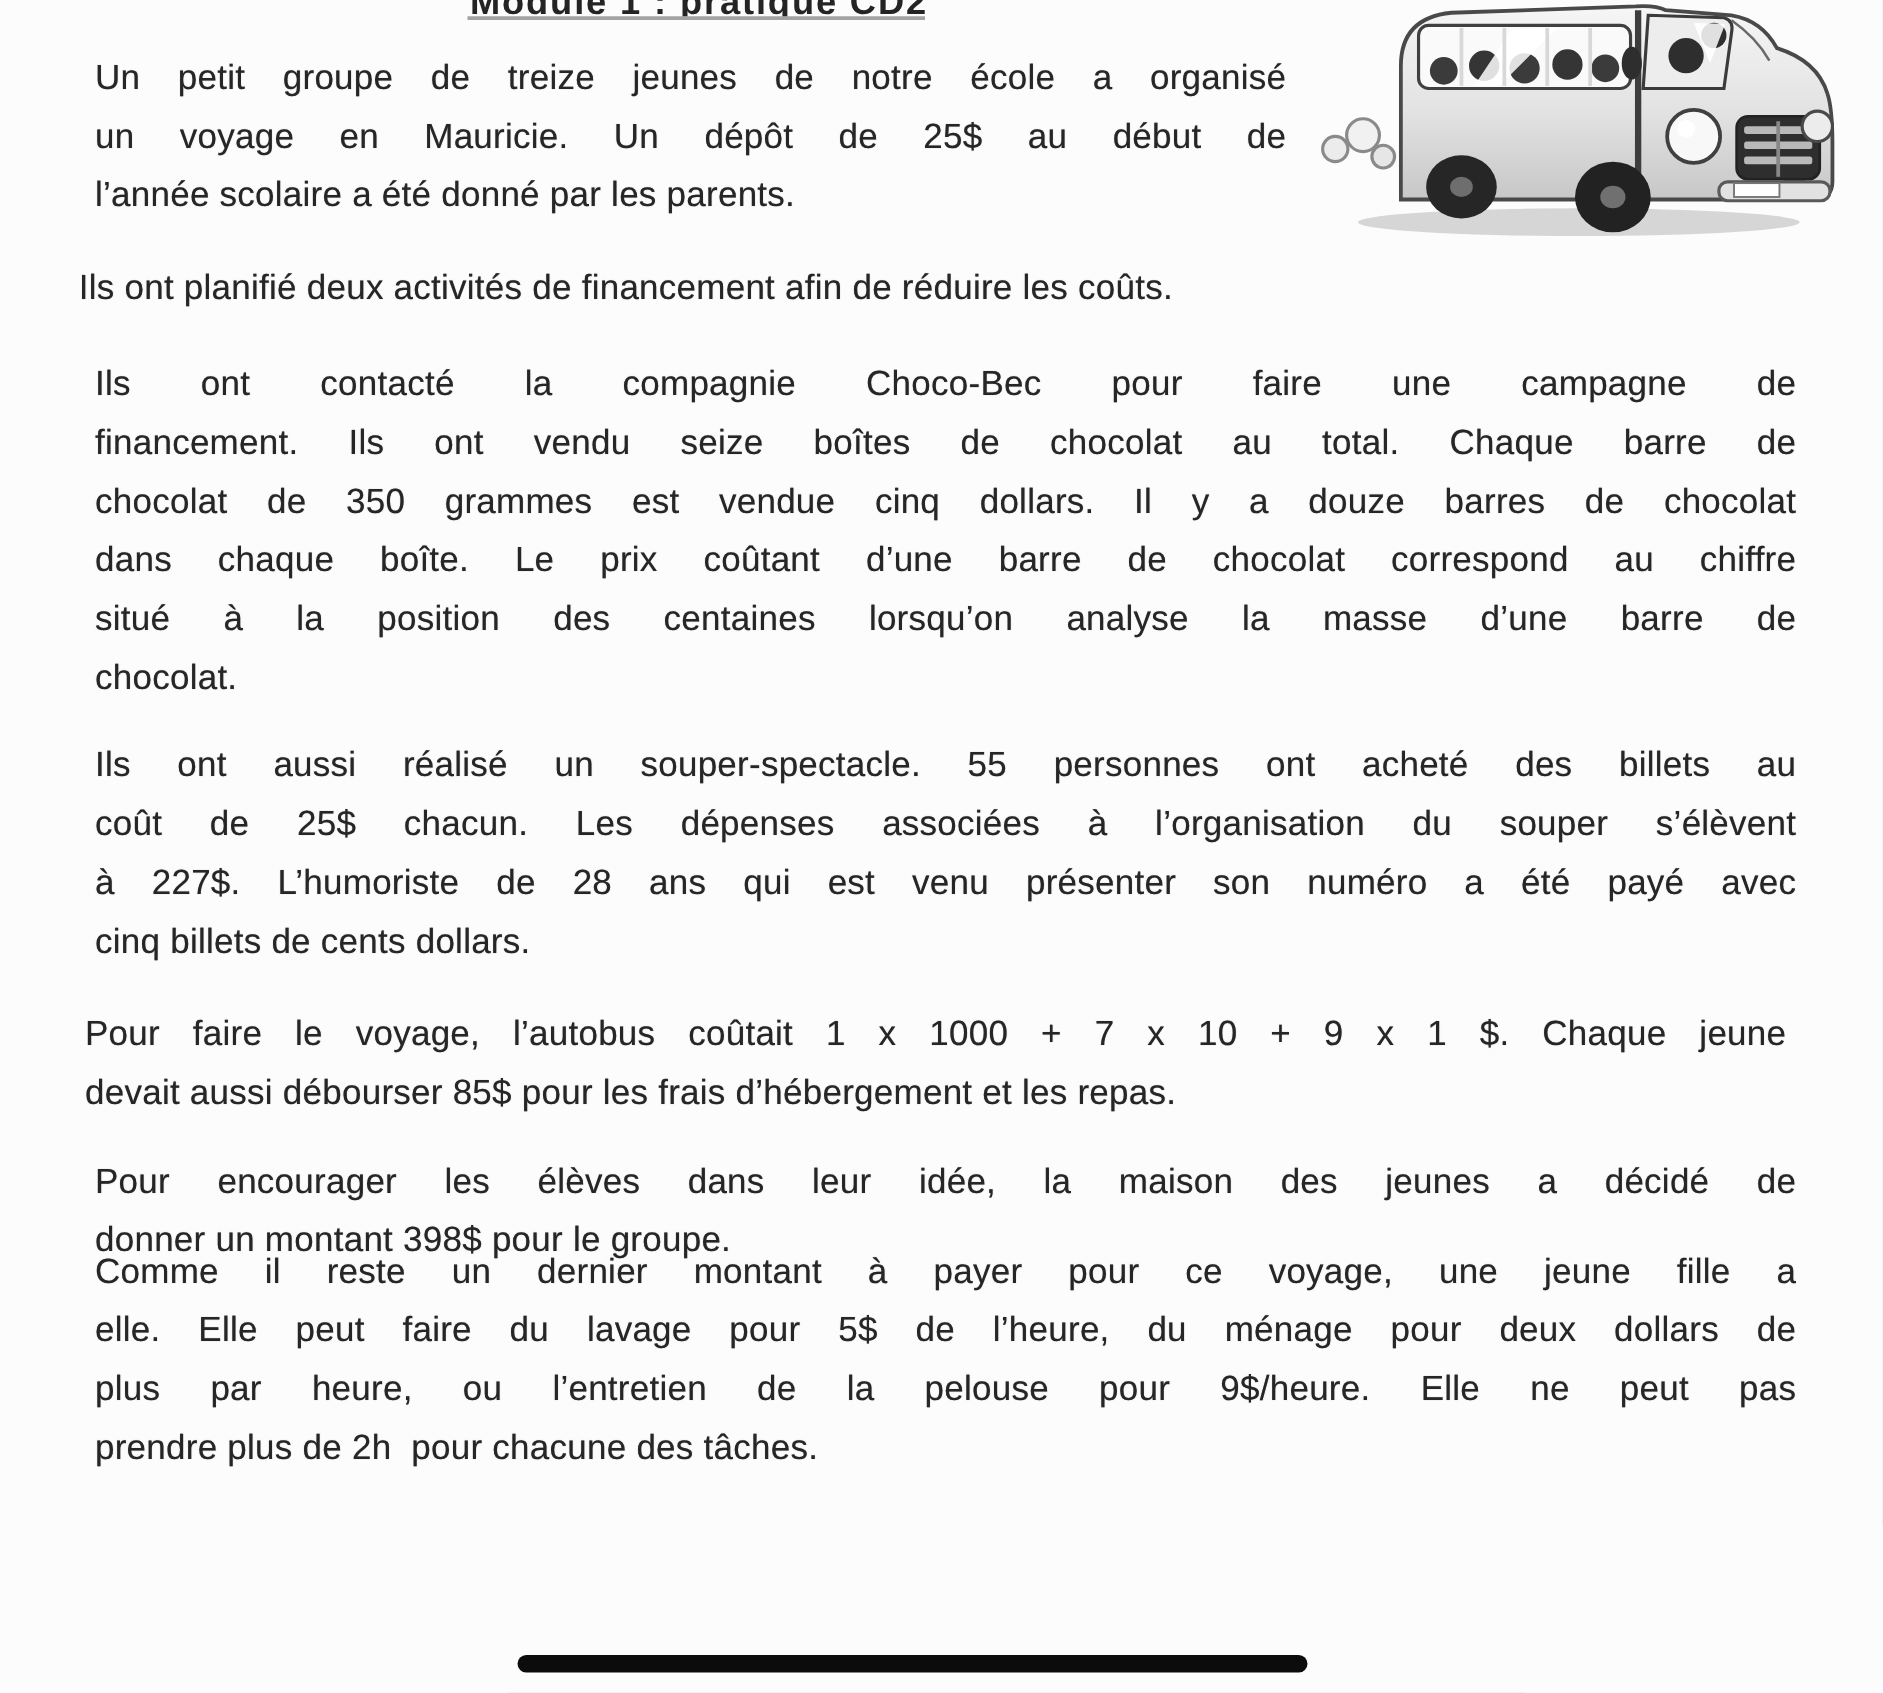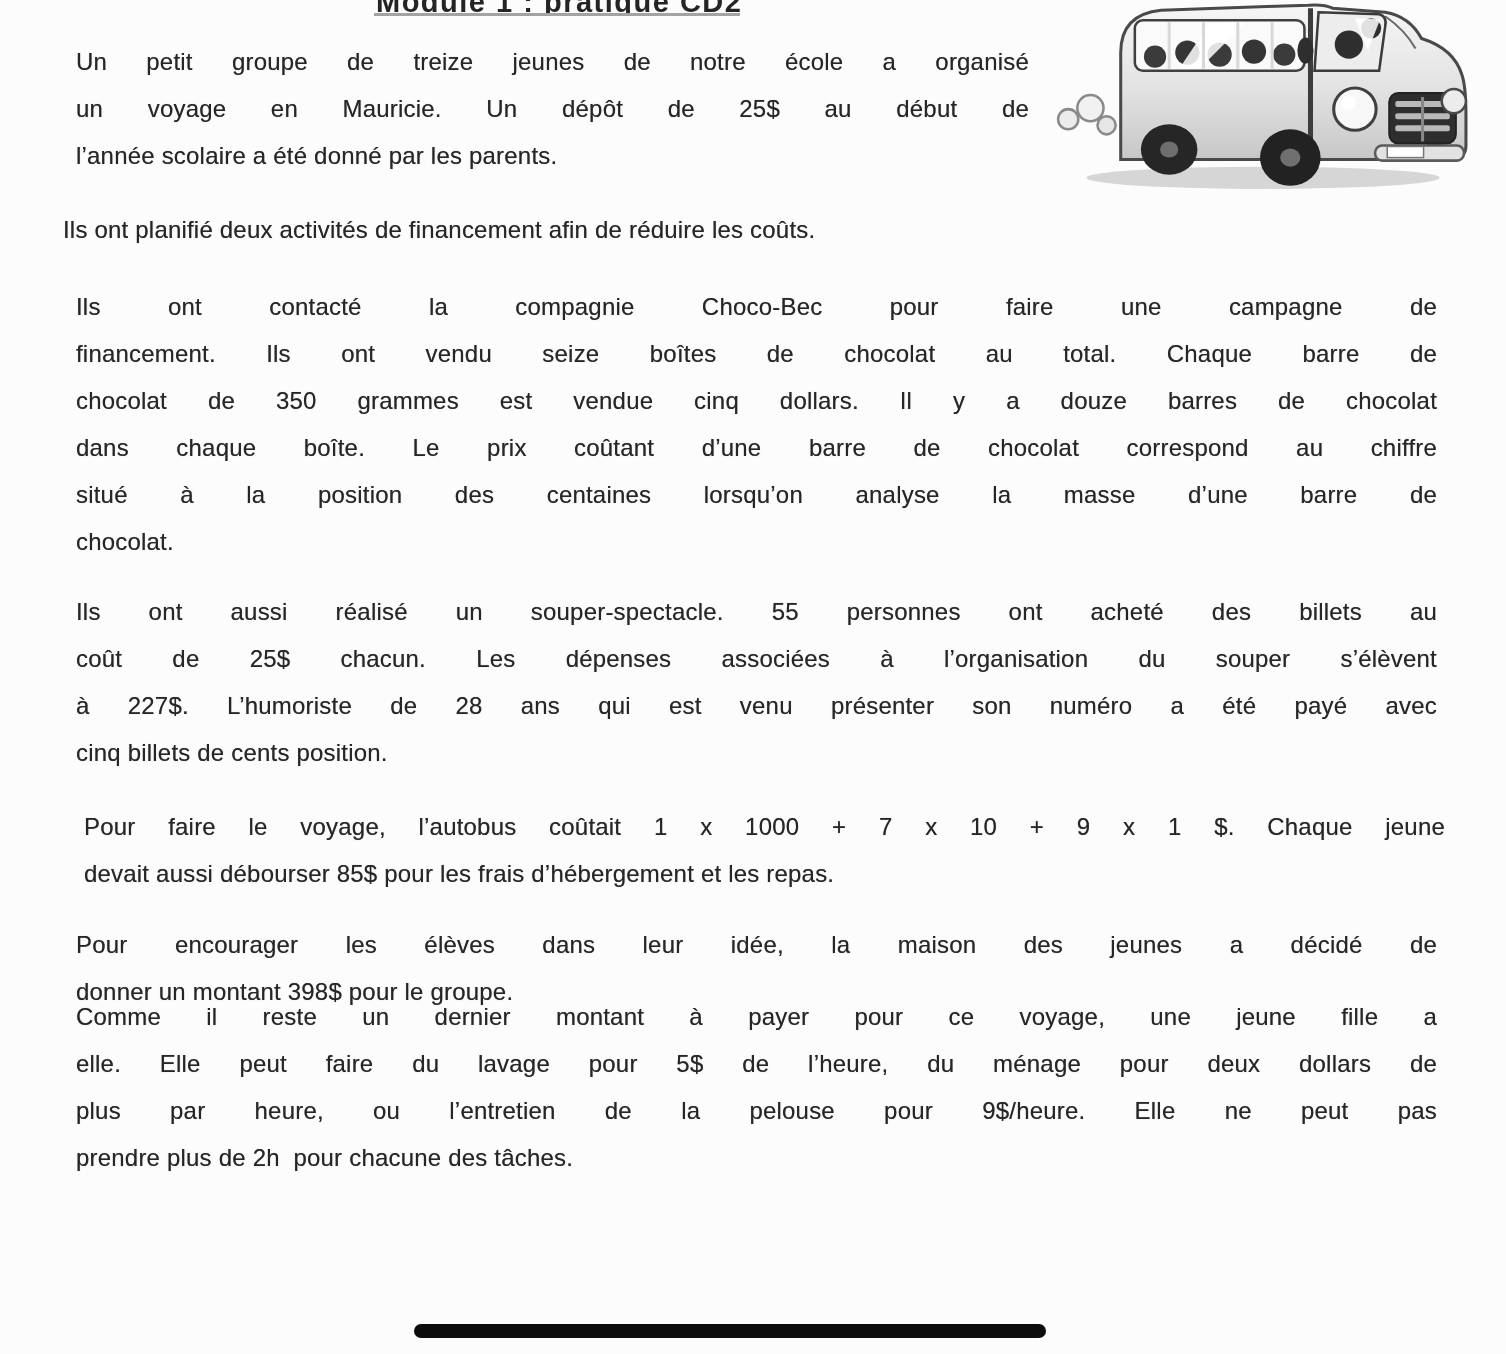--- a/index.html
+++ b/index.html
@@ -4,30 +4,30 @@
 <style>
   html,body{margin:0;padding:0;background:#e9e9e9;}
   .page{
     position:relative;width:1506px;height:1354px;margin:0 auto;
     background:#fcfcfc;overflow:hidden;
     font-family:"Liberation Sans","DejaVu Sans",sans-serif;
     color:#262626;
   }
   .para{
     position:absolute;
-    font-size:24px;line-height:47px;letter-spacing:.2px;
+    font-size:28px;line-height:47px;letter-spacing:.2px;
     text-shadow:0 0 .7px rgba(40,40,40,.55);
   }
   .ln{display:block;}
   .j{text-align:justify;text-align-last:justify;}
   #p1{left:76px;top:38px;width:953px;}
   #p2{left:63px;top:206px;width:1250px;}
   #p3{left:76px;top:283px;width:1361px;}
   #p4{left:76px;top:588px;width:1361px;}
-  #p5{left:84px;top:803px;width:1361px;}
+  #p5{left:68px;top:803px;width:1361px;}
   #p6{left:76px;top:921px;width:1361px;}
   #p7{left:76px;top:993px;width:1361px;}
   .clip-title{
     position:absolute;left:374px;top:0;width:366px;height:13px;
     overflow:hidden;border-bottom:3px solid #a3a3a3;
   }
   .clip-title .t{
     position:absolute;left:2px;bottom:-4px;
     font-size:29px;line-height:29px;letter-spacing:1.5px;
     color:#242424;white-space:nowrap;font-weight:bold;
@@ -127,21 +127,21 @@
     <span class="ln j">chocolat de 350 grammes est vendue cinq dollars. Il y a douze barres de chocolat</span>
     <span class="ln j">dans chaque boîte. Le prix coûtant d’une barre de chocolat correspond au chiffre</span>
     <span class="ln j">situé à la position des centaines lorsqu’on analyse la masse d’une barre de</span>
     <span class="ln">chocolat.</span>
   </div>
 
   <div class="para" id="p4">
     <span class="ln j">Ils ont aussi réalisé un souper-spectacle. 55 personnes ont acheté des billets au</span>
     <span class="ln j">coût de 25$ chacun. Les dépenses associées à l’organisation du souper s’élèvent</span>
     <span class="ln j">à 227$. L’humoriste de 28 ans qui est venu présenter son numéro a été payé avec</span>
-    <span class="ln">cinq billets de cents position.</span>
+    <span class="ln">cinq billets de cents dollars.</span>
   </div>
 
   <div class="para" id="p5">
     <span class="ln j">Pour faire le voyage, l’autobus coûtait 1 x 1000 + 7 x 10 + 9 x 1 $. Chaque jeune</span>
     <span class="ln">devait aussi débourser 85$ pour les frais d’hébergement et les repas.</span>
   </div>
 
   <div class="para" id="p6">
     <span class="ln j">Pour encourager les élèves dans leur idée, la maison des jeunes a décidé de</span>
     <span class="ln">donner un montant 398$ pour le groupe.</span>

